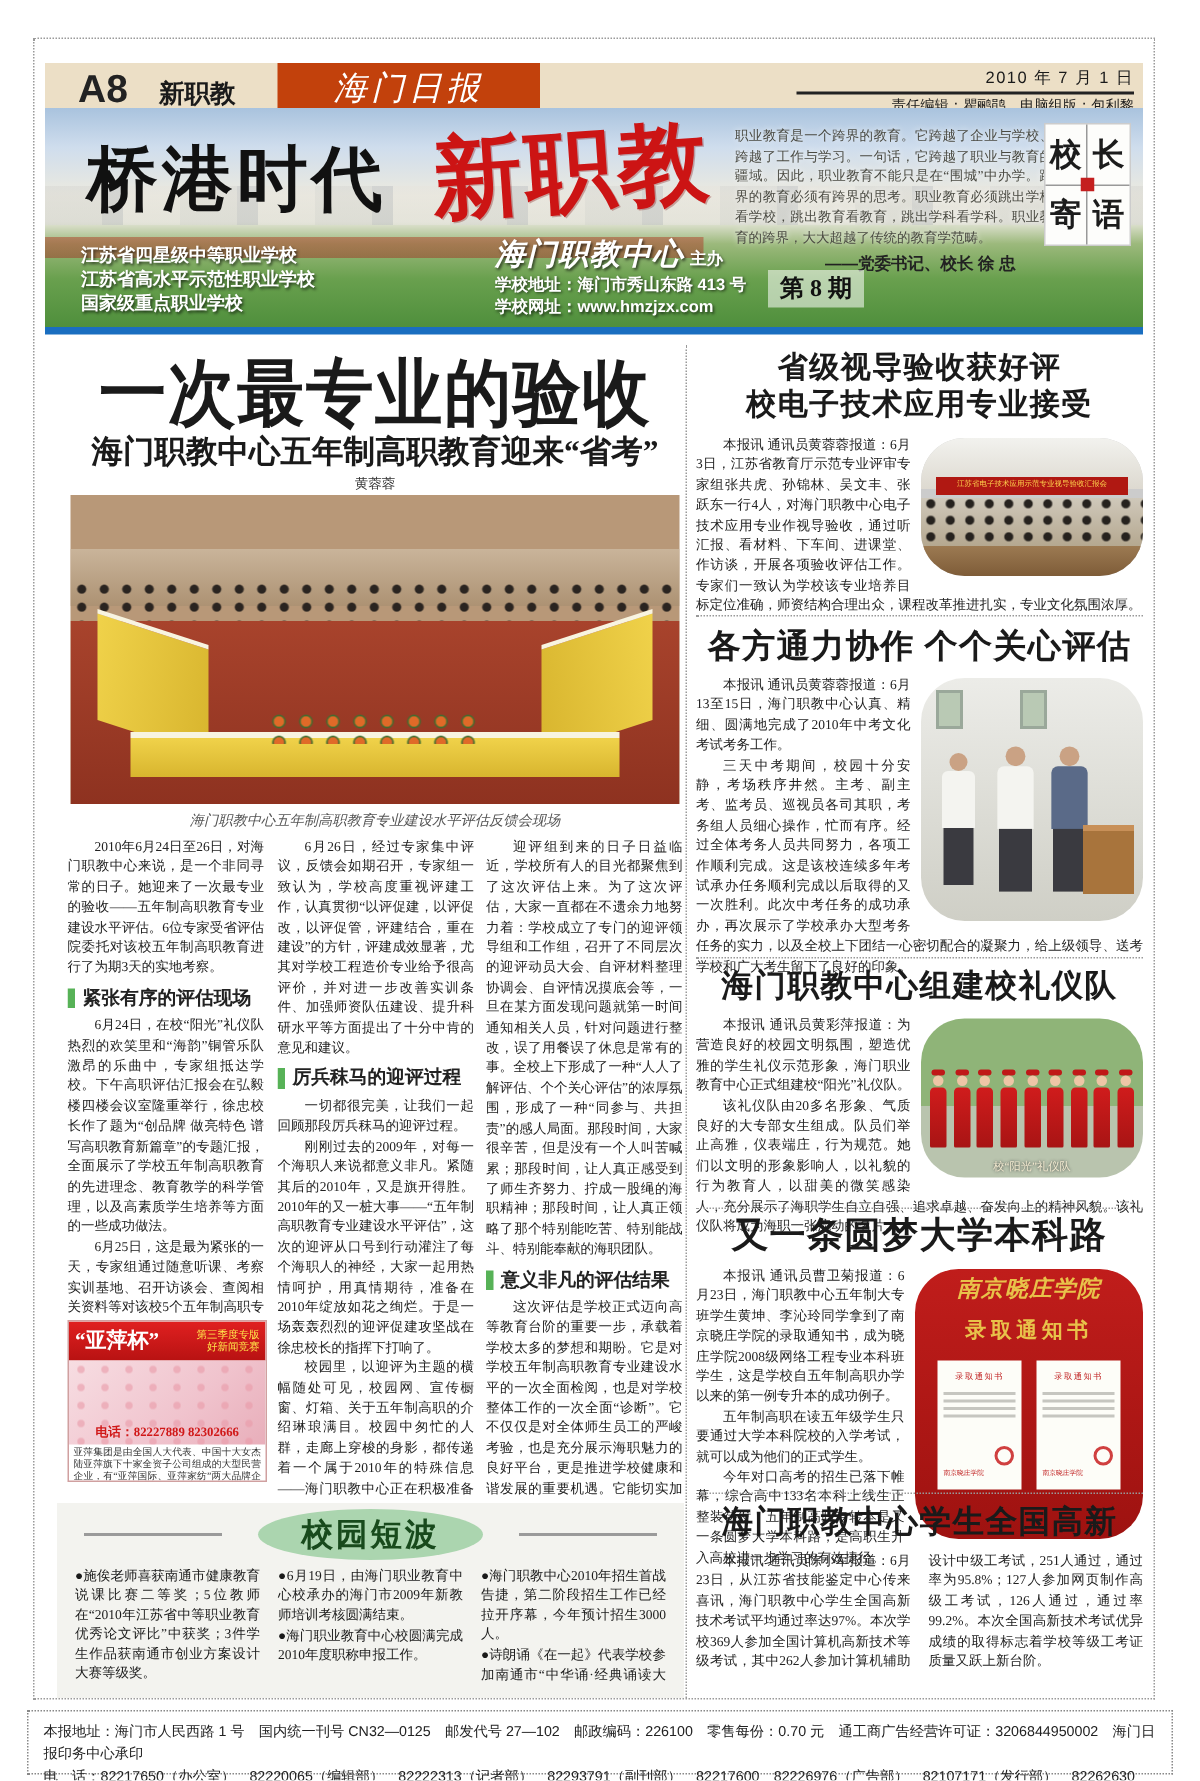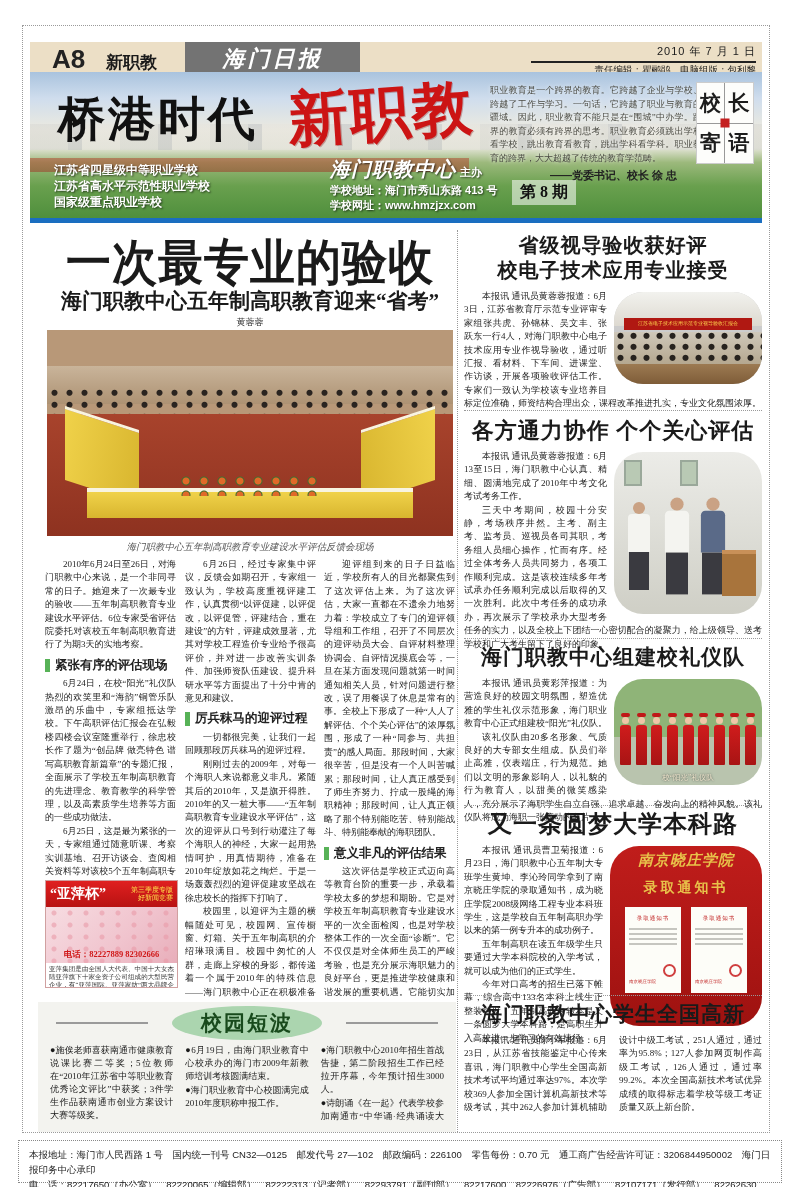--- a/index.html
+++ b/index.html
@@ -6,23 +6,23 @@
   body { background:#fff; }
   .page { position:relative; width:800px; height:1187px; background:#fff; overflow:hidden;
           font-family:"Liberation Serif", serif; color:#1a1a1a; }
   .main-border { position:absolute; left:22px; top:25px; width:748px; height:1108px;
           border:1px dotted #9a9a9a; pointer-events:none; }
   
   .hdr { position:absolute; left:30px; top:42px; width:732px; height:30px; background:#ecdfc6; }
   .hdr-pageno { position:absolute; left:22px; top:2px; font-family:"Liberation Sans",sans-serif;
           font-weight:bold; font-size:26px; color:#222; }
   .hdr-section { position:absolute; left:76px; top:9px; font-size:17px; font-weight:bold; }
-  .hdr-logo { position:absolute; left:155px; top:0; width:175px; height:34px; background:#737373;
+  .hdr-logo { position:absolute; left:155px; top:0; width:175px; height:34px; background:#c2410c;
           color:#fff; display:flex; align-items:center; justify-content:center;
-          font-size:22px; font-weight:bold; font-style:italic; letter-spacing:3px; }
+          font-size:22px; font-weight:normal; font-style:italic; letter-spacing:3px; }
   .hdr-date { position:absolute; right:6px; top:2px; width:230px; text-align:right; font-size:11px;
           font-family:"Liberation Sans",sans-serif; letter-spacing:1px; }
   .hdr-rule { position:absolute; right:6px; top:19px; width:225px; border-top:2px solid #222; }
   .hdr-editors { position:absolute; right:6px; top:22px; font-size:9.5px;
           font-family:"Liberation Sans",sans-serif; }
   
   .mast { position:absolute; left:30px; top:72px; width:732px; height:146px; overflow:hidden;
           background:linear-gradient(180deg,#a9c3de 0%,#cfdded 18%,#eceadf 40%,#e3e4d6 52%,
           #9cb97c 62%,#69a04e 78%,#4f8f3c 100%); }
   .mast-buildings { position:absolute; left:0; top:52px; width:100%; height:26px;

